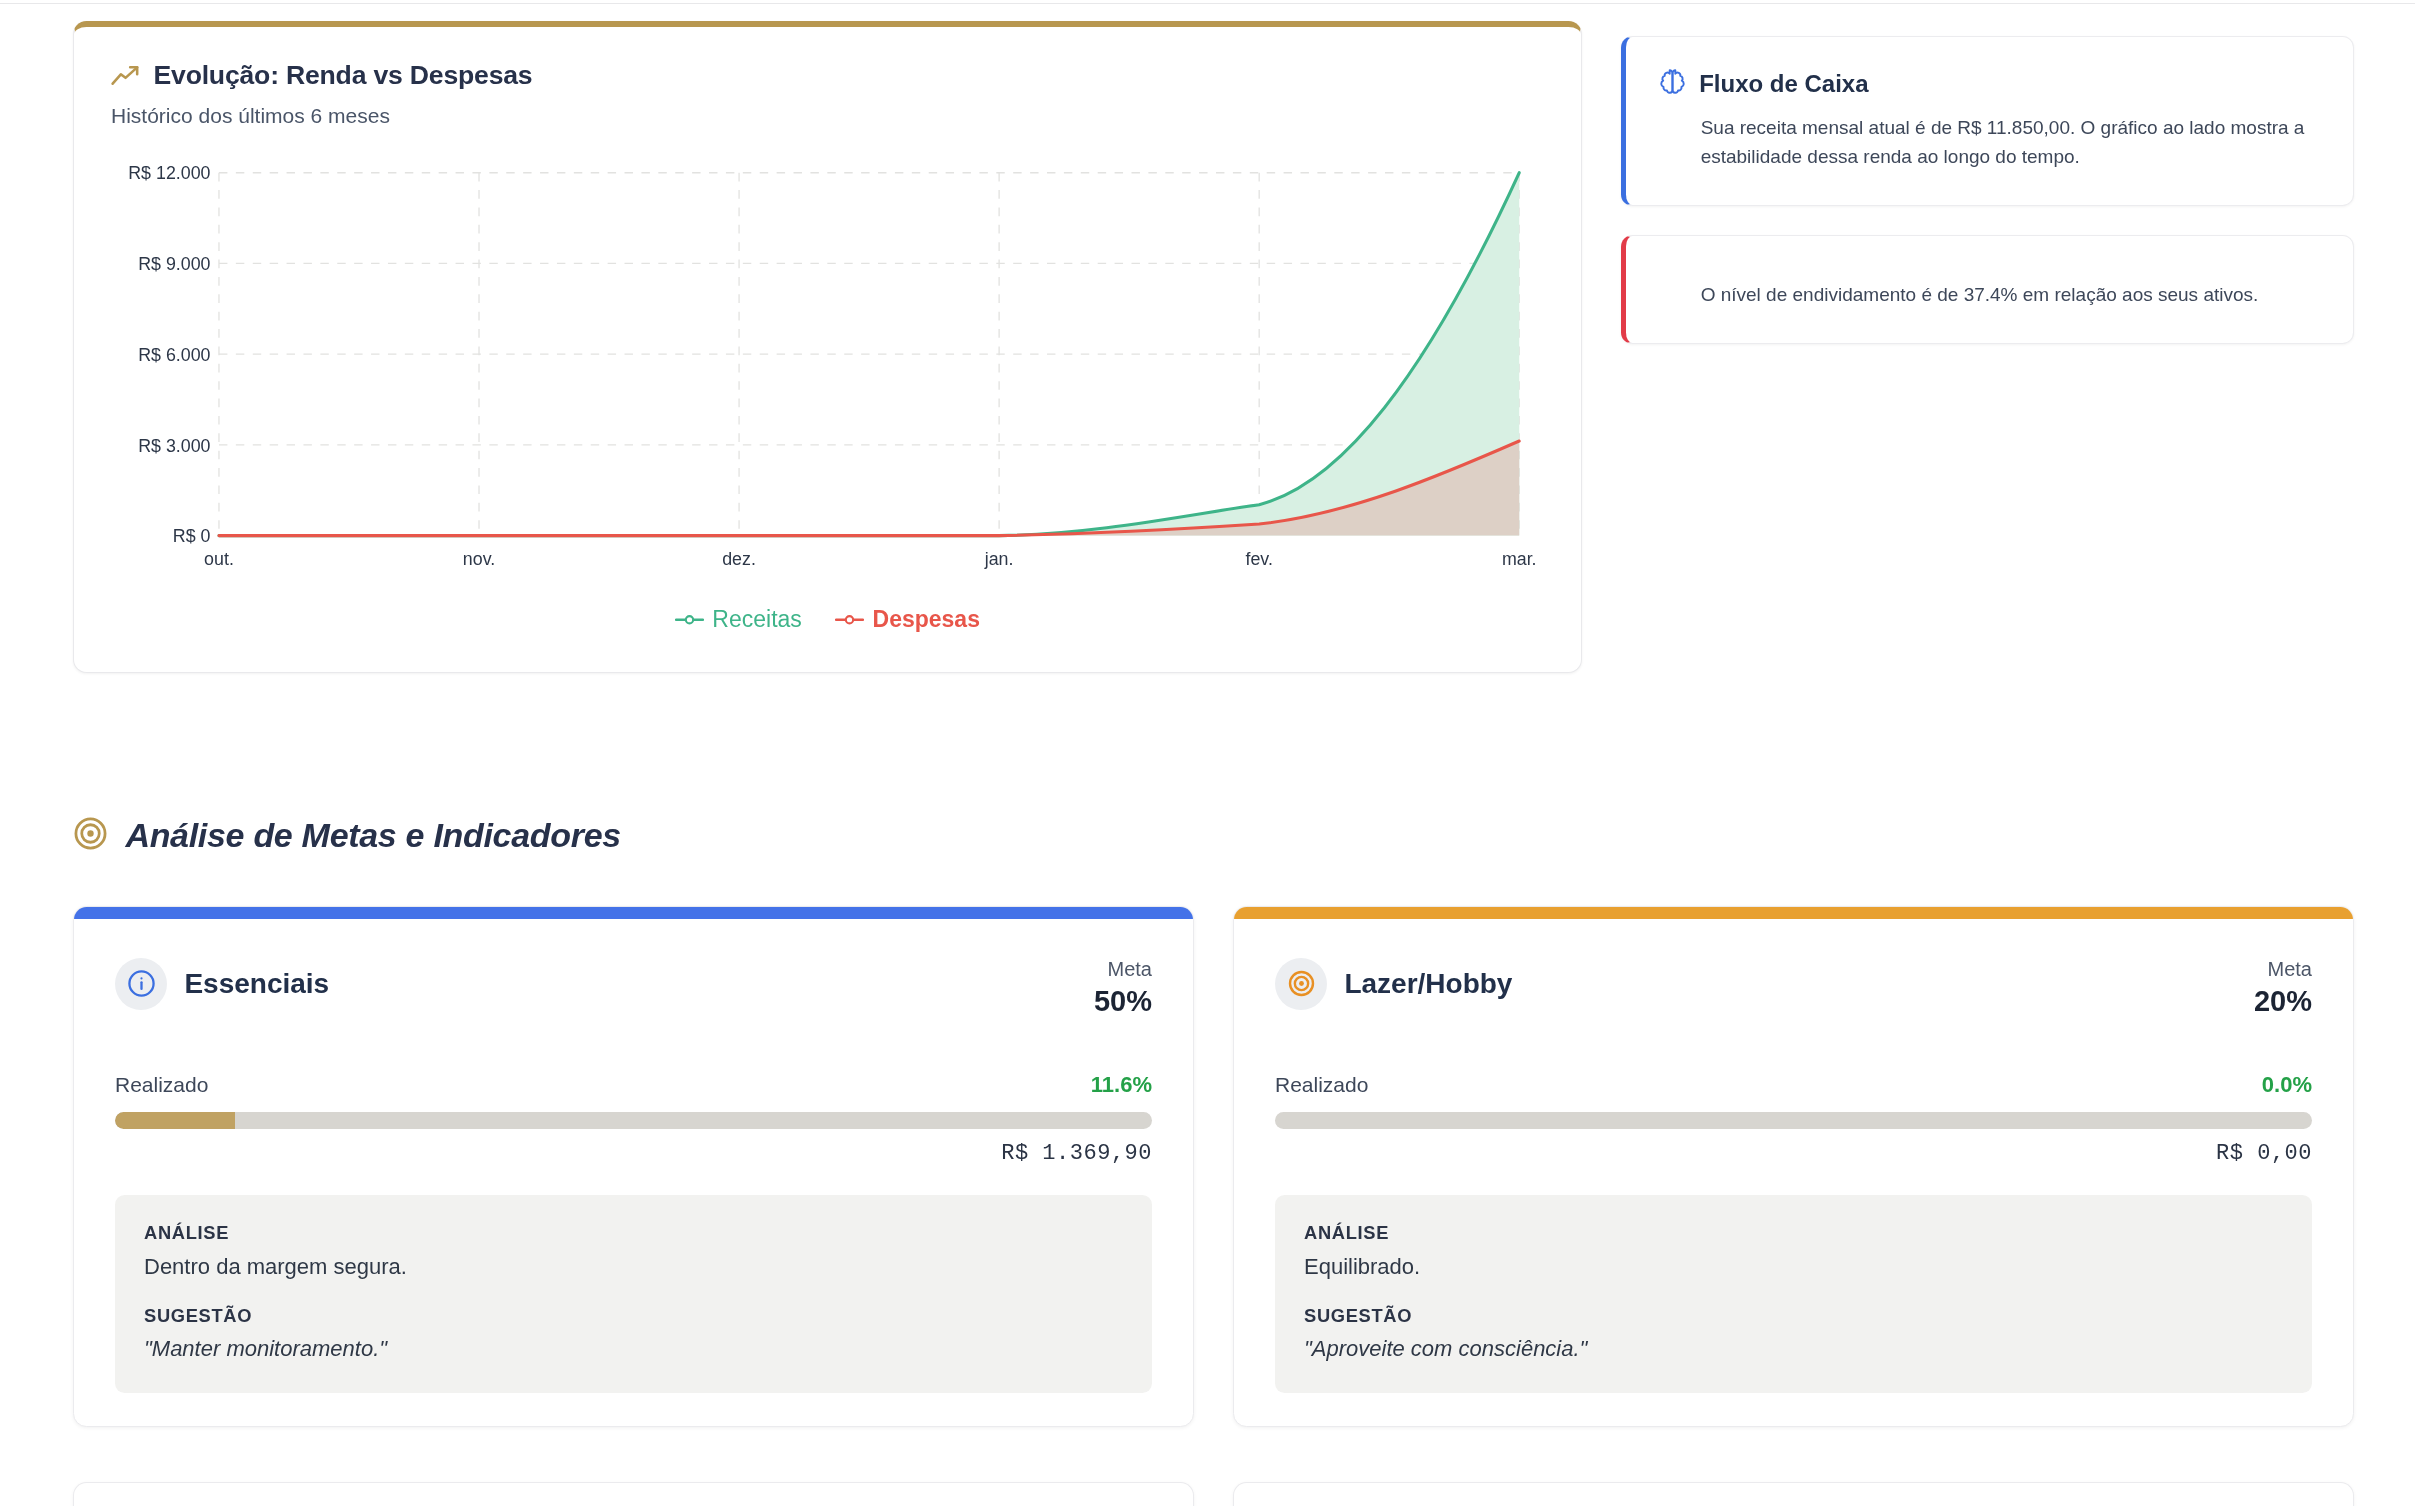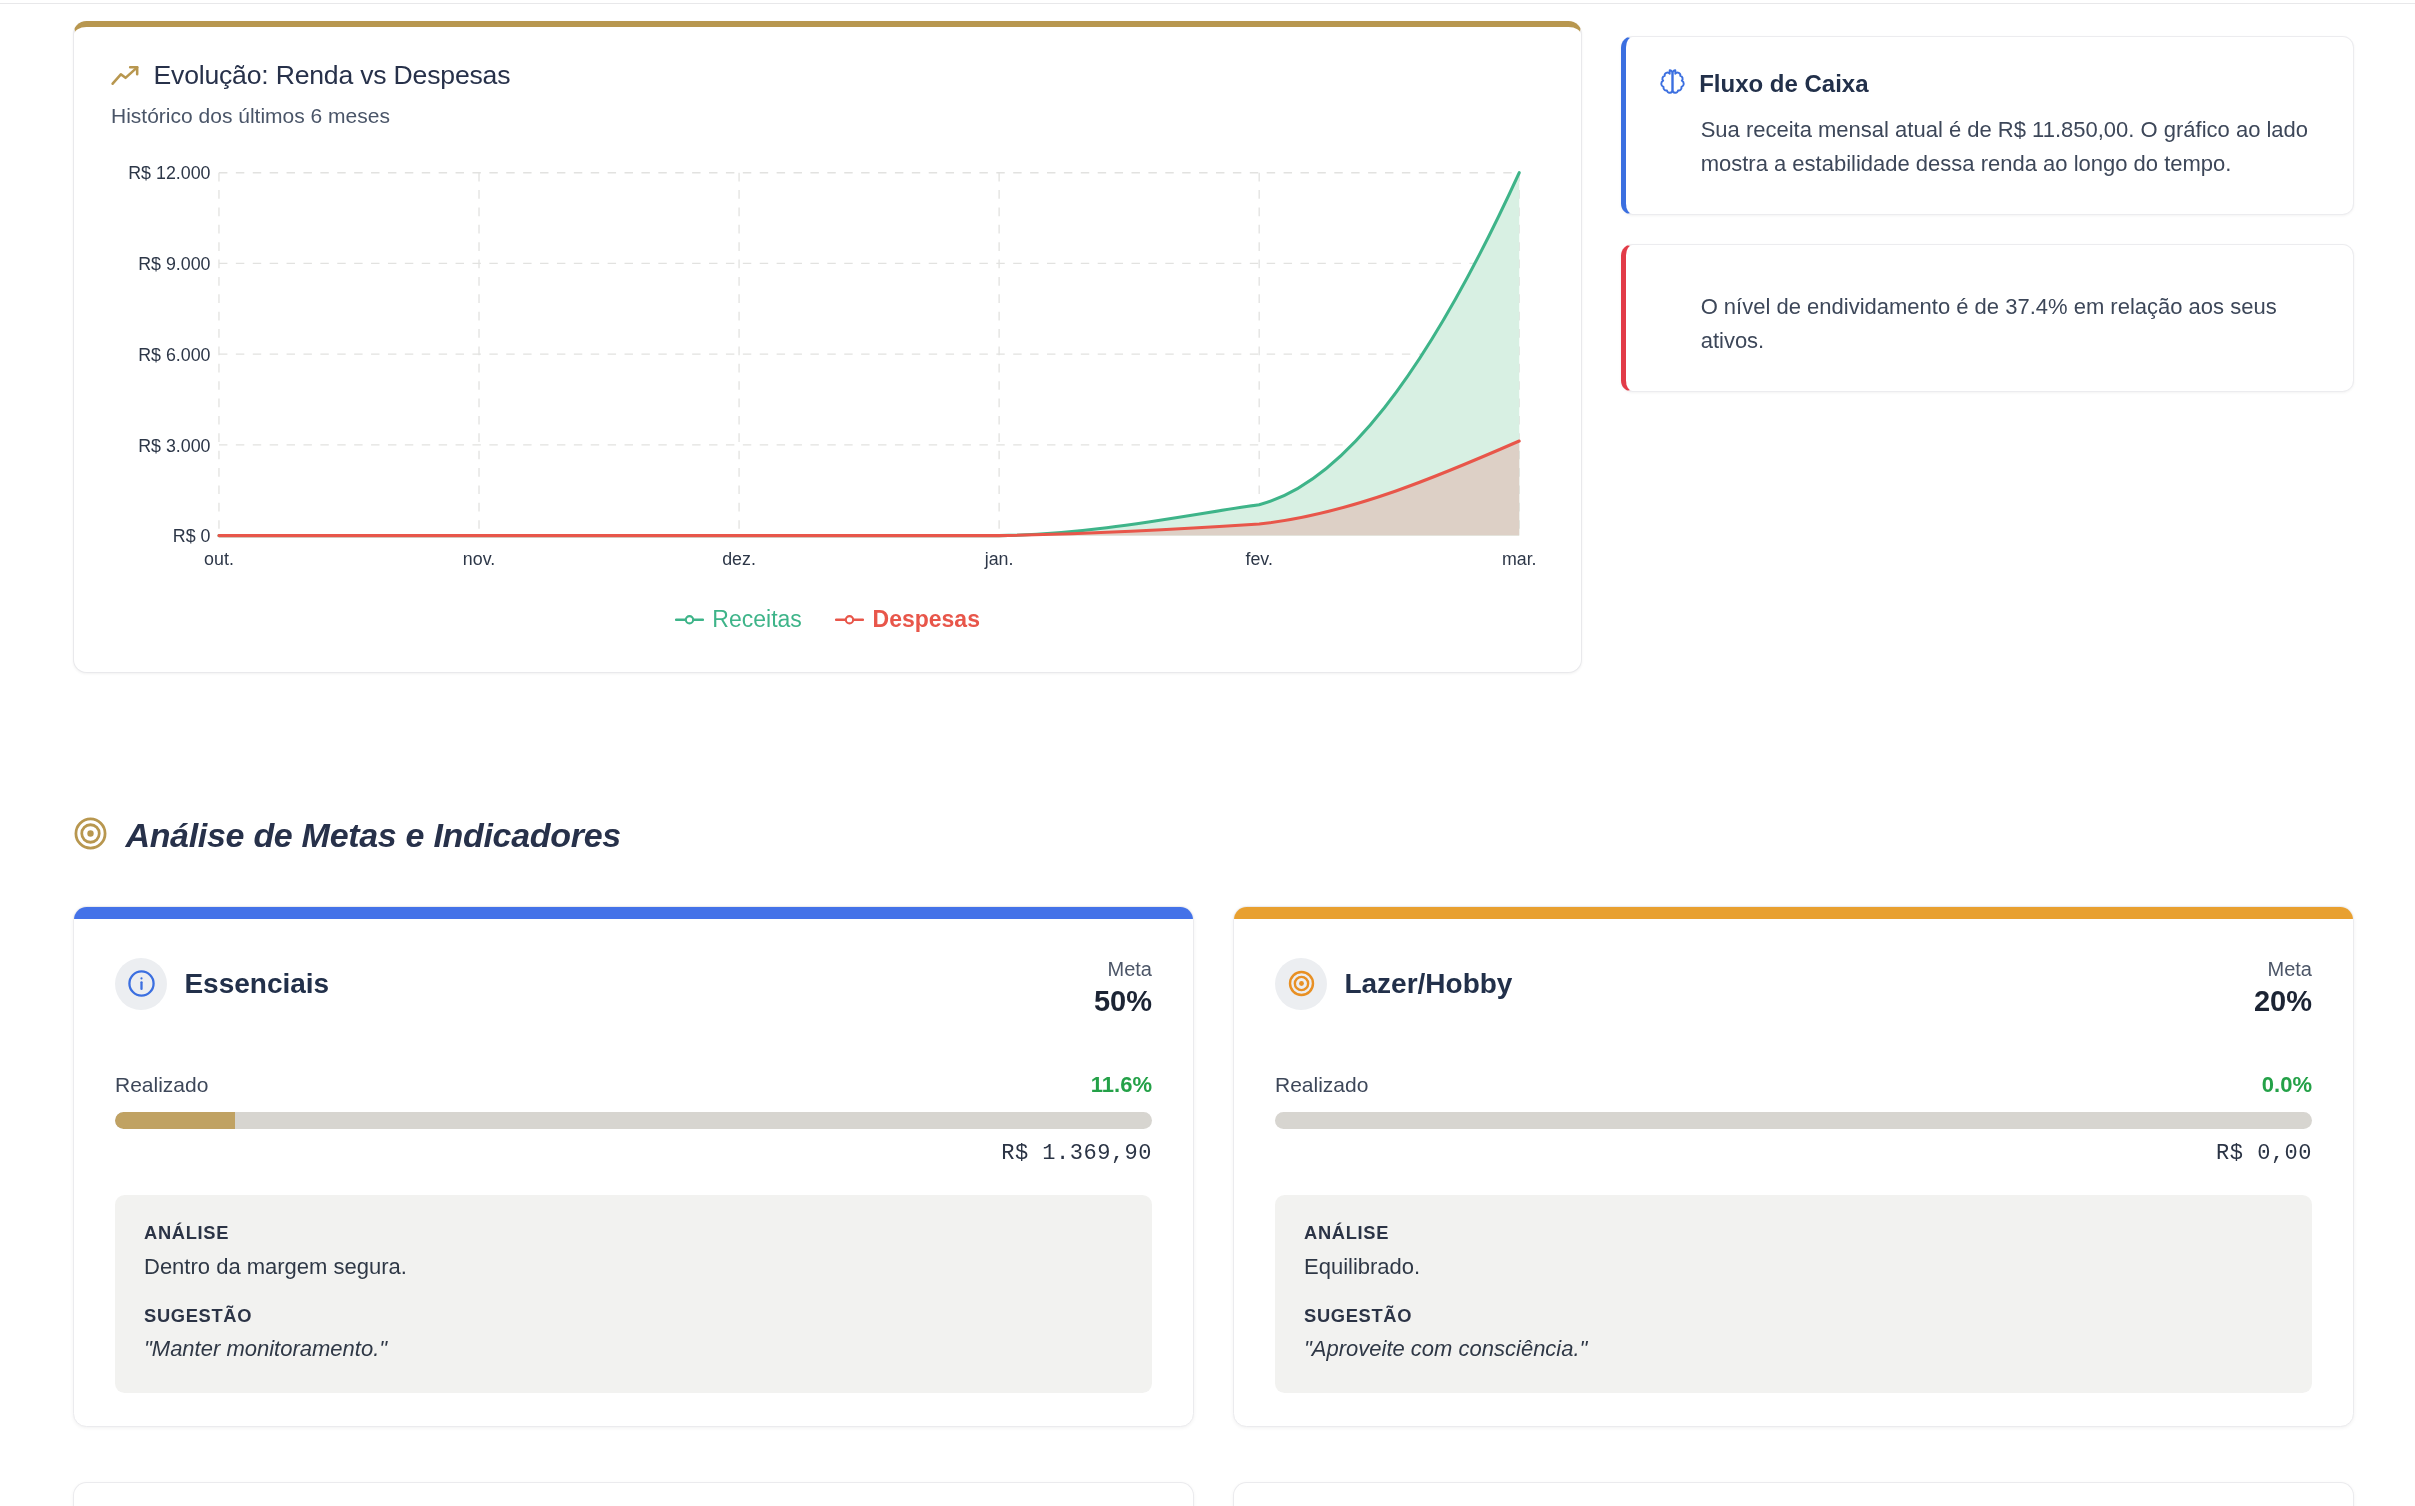--- a/index.html
+++ b/index.html
@@ -53,21 +53,21 @@
   }
 
   .chart-title-row {
     display: flex;
     align-items: center;
     gap: 13.5px;
   }
   .trend-icon { width: 29px; height: 21px; display:block; }
   .chart-title {
     font-size: 26.6px;
-    font-weight: normal;
+    font-weight: bold;
     color: #27314a;
     letter-spacing: -0.2px;
   }
   .chart-sub {
     margin-top: 12.6px;
     font-size: 21px;
     color: #4a5568;
     font-weight: 400;
   }
 
@@ -118,21 +118,21 @@
     gap: 13.5px;
   }
   .insight-title {
     font-size: 24px;
     font-weight: bold;
     color: #22304a;
   }
   .insight-body {
     margin-top: 13.5px;
     margin-left: 42px;
-    font-size: 22px;
+    font-size: 19px;
     line-height: 1.55;
     color: #3d4759;
     max-width: 618px;
   }
 
   
   .section-head {
     position: absolute;
     left: 73px;
     top: 816px;

